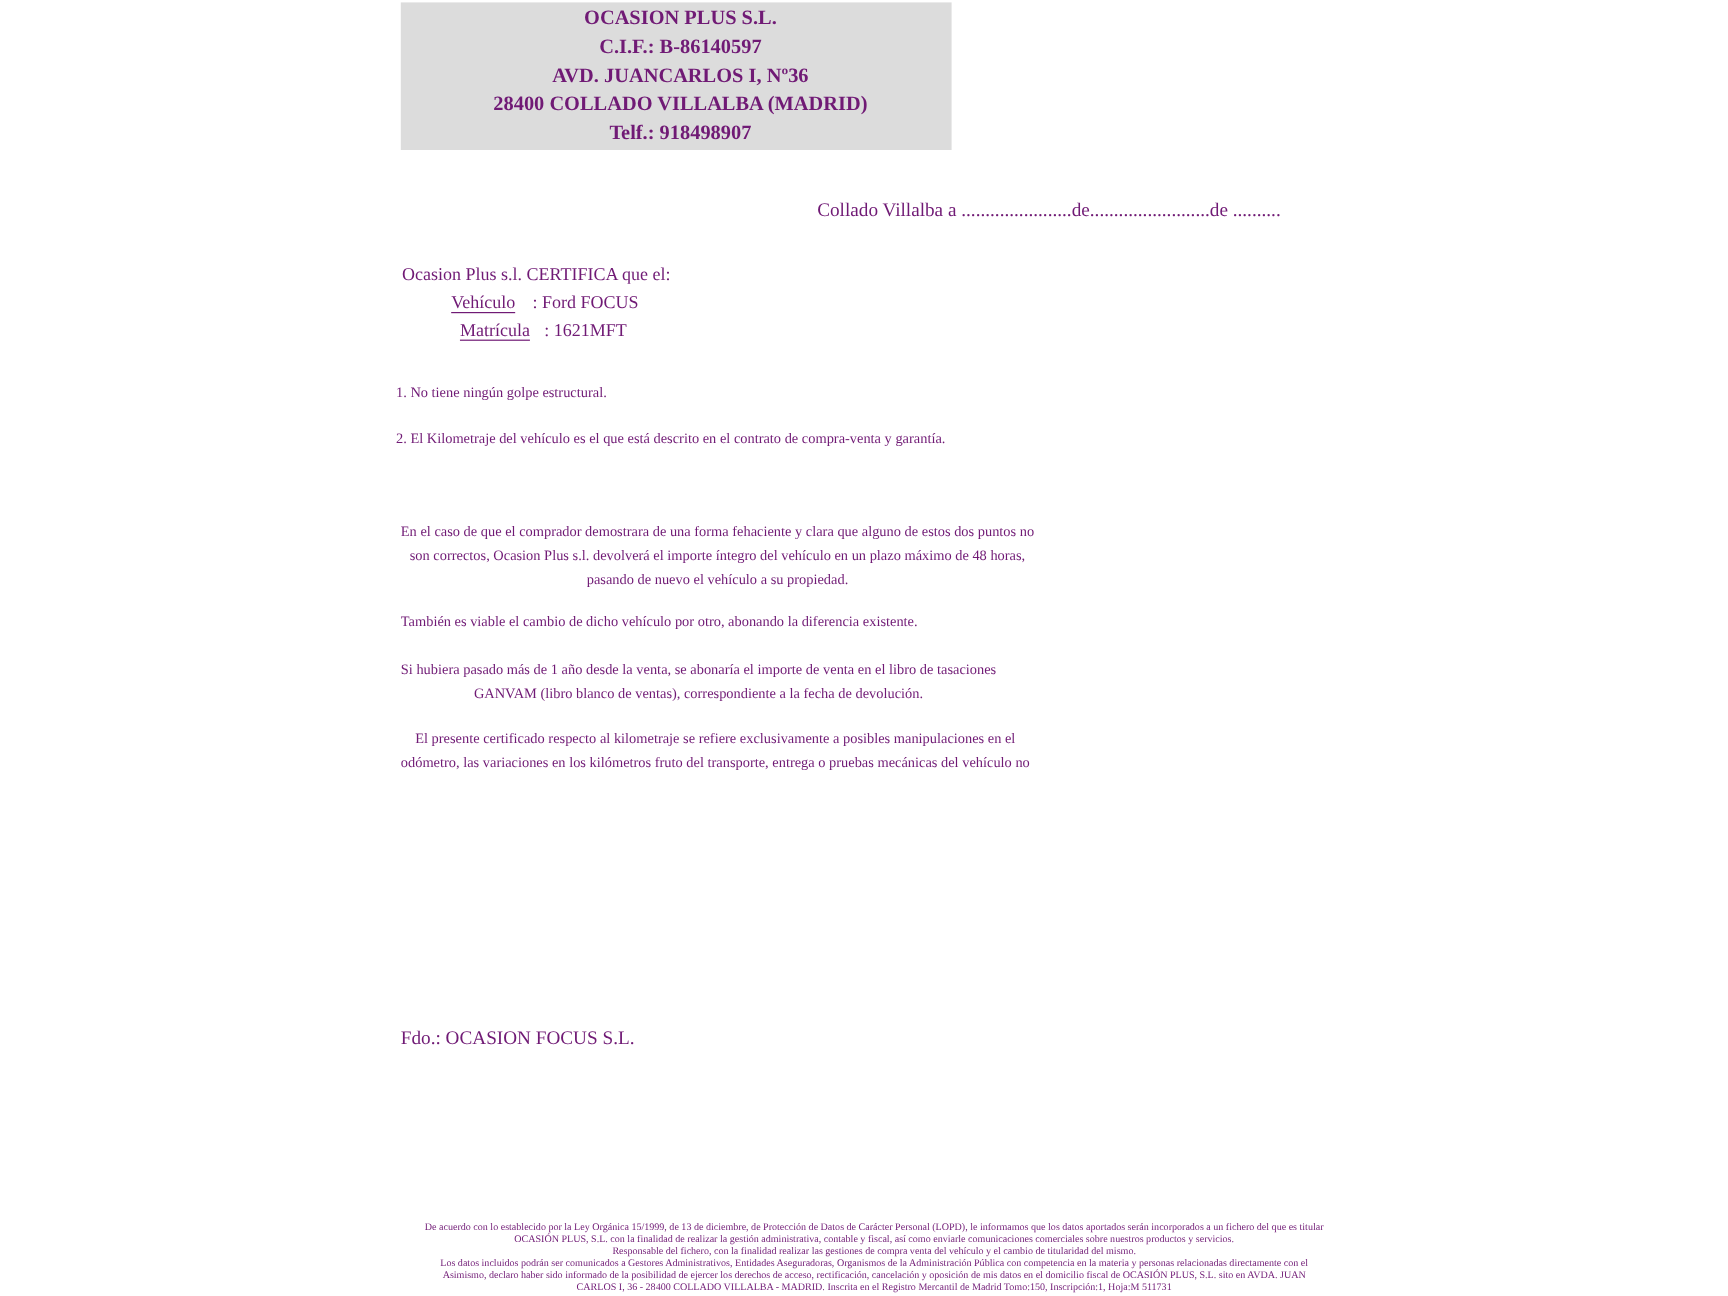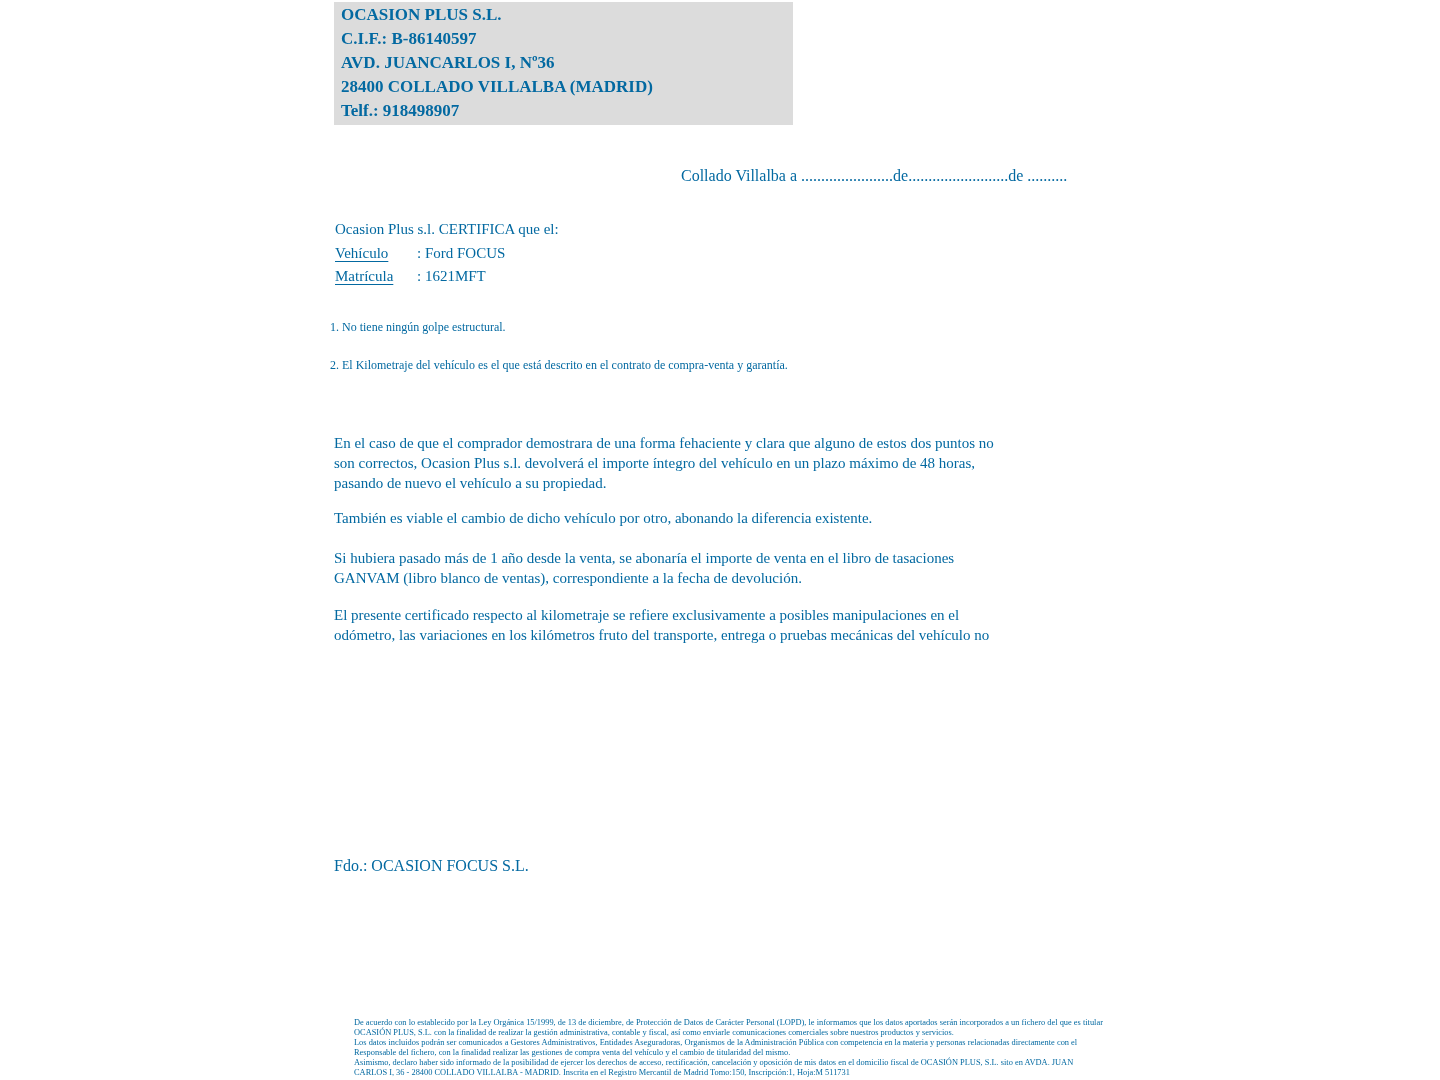--- a/index.html
+++ b/index.html
@@ -1,21 +1,22 @@
 <!DOCTYPE html>
 <html><head>
 <meta charset="utf-8">
 <style>
   html,body{margin:0;padding:0;background:#ffffff;}
   .page{
     position:relative;
     width:1440px;height:1080px;
-    background:#ffffff;color:#0369a1;
+    background:#ffffff;color:#701a75;
     font-family:"Liberation Serif","DejaVu Serif",serif;
     overflow:hidden;
+    text-align:center;
   }
   .header-box{
     position:absolute;left:334px;top:2px;
     width:459px;height:123px;
     background:#dcdcdc;
     box-sizing:border-box;
     padding:1px 0 0 7px;
   }
   .header-box .hline{
     font-weight:bold;font-size:17px;line-height:24px;white-space:nowrap;
@@ -35,21 +36,21 @@
     text-underline-offset:3px;
   }
   .point{
     position:absolute;left:330px;
     font-size:12px;white-space:nowrap;
   }
   .point-1{top:320px;}
   .point-2{top:358px;}
   .para{
     position:absolute;left:334px;
-    font-size:15px;line-height:19.8px;
+    font-size:12px;line-height:19.8px;
   }
   .para .pline{white-space:nowrap;}
   .para-1{top:434px;}
   .para-2{top:509px;}
   .para-3{top:549px;}
   .para-4{top:606px;}
   .signature{
     position:absolute;left:334px;top:857px;
     font-size:16px;white-space:nowrap;
   }
@@ -101,19 +102,19 @@
   <div class="para para-4">
     <div class="pline">El presente certificado respecto al kilometraje se refiere exclusivamente a posibles manipulaciones en el</div>
     <div class="pline">odómetro, las variaciones en los kilómetros fruto del transporte, entrega o pruebas mecánicas del vehículo no</div>
   </div>
 
   <div class="signature">Fdo.: OCASION FOCUS S.L.</div>
 
   <div class="legal-footer">
     <div class="fline">De acuerdo con lo establecido por la Ley Orgánica 15/1999, de 13 de diciembre, de Protección de Datos de Carácter Personal (LOPD), le informamos que los datos aportados serán incorporados a un fichero del que es titular</div>
     <div class="fline">OCASIÓN PLUS, S.L. con la finalidad de realizar la gestión administrativa, contable y fiscal, así como enviarle comunicaciones comerciales sobre nuestros productos y servicios.</div>
+    <div class="fline">Responsable del fichero, con la finalidad realizar las gestiones de compra venta del vehículo y el cambio de titularidad del mismo.</div>
     <div class="fline">Los datos incluidos podrán ser comunicados a Gestores Administrativos, Entidades Aseguradoras, Organismos de la Administración Pública con competencia en la materia y personas relacionadas directamente con el</div>
-    <div class="fline">Responsable del fichero, con la finalidad realizar las gestiones de compra venta del vehículo y el cambio de titularidad del mismo.</div>
     <div class="fline">Asimismo, declaro haber sido informado de la posibilidad de ejercer los derechos de acceso, rectificación, cancelación y oposición de mis datos en el domicilio fiscal de OCASIÓN PLUS, S.L. sito en AVDA. JUAN</div>
     <div class="fline">CARLOS I, 36 - 28400 COLLADO VILLALBA - MADRID. Inscrita en el Registro Mercantil de Madrid Tomo:150, Inscripción:1, Hoja:M 511731</div>
   </div>
 
 </div>
 
 </body></html>

